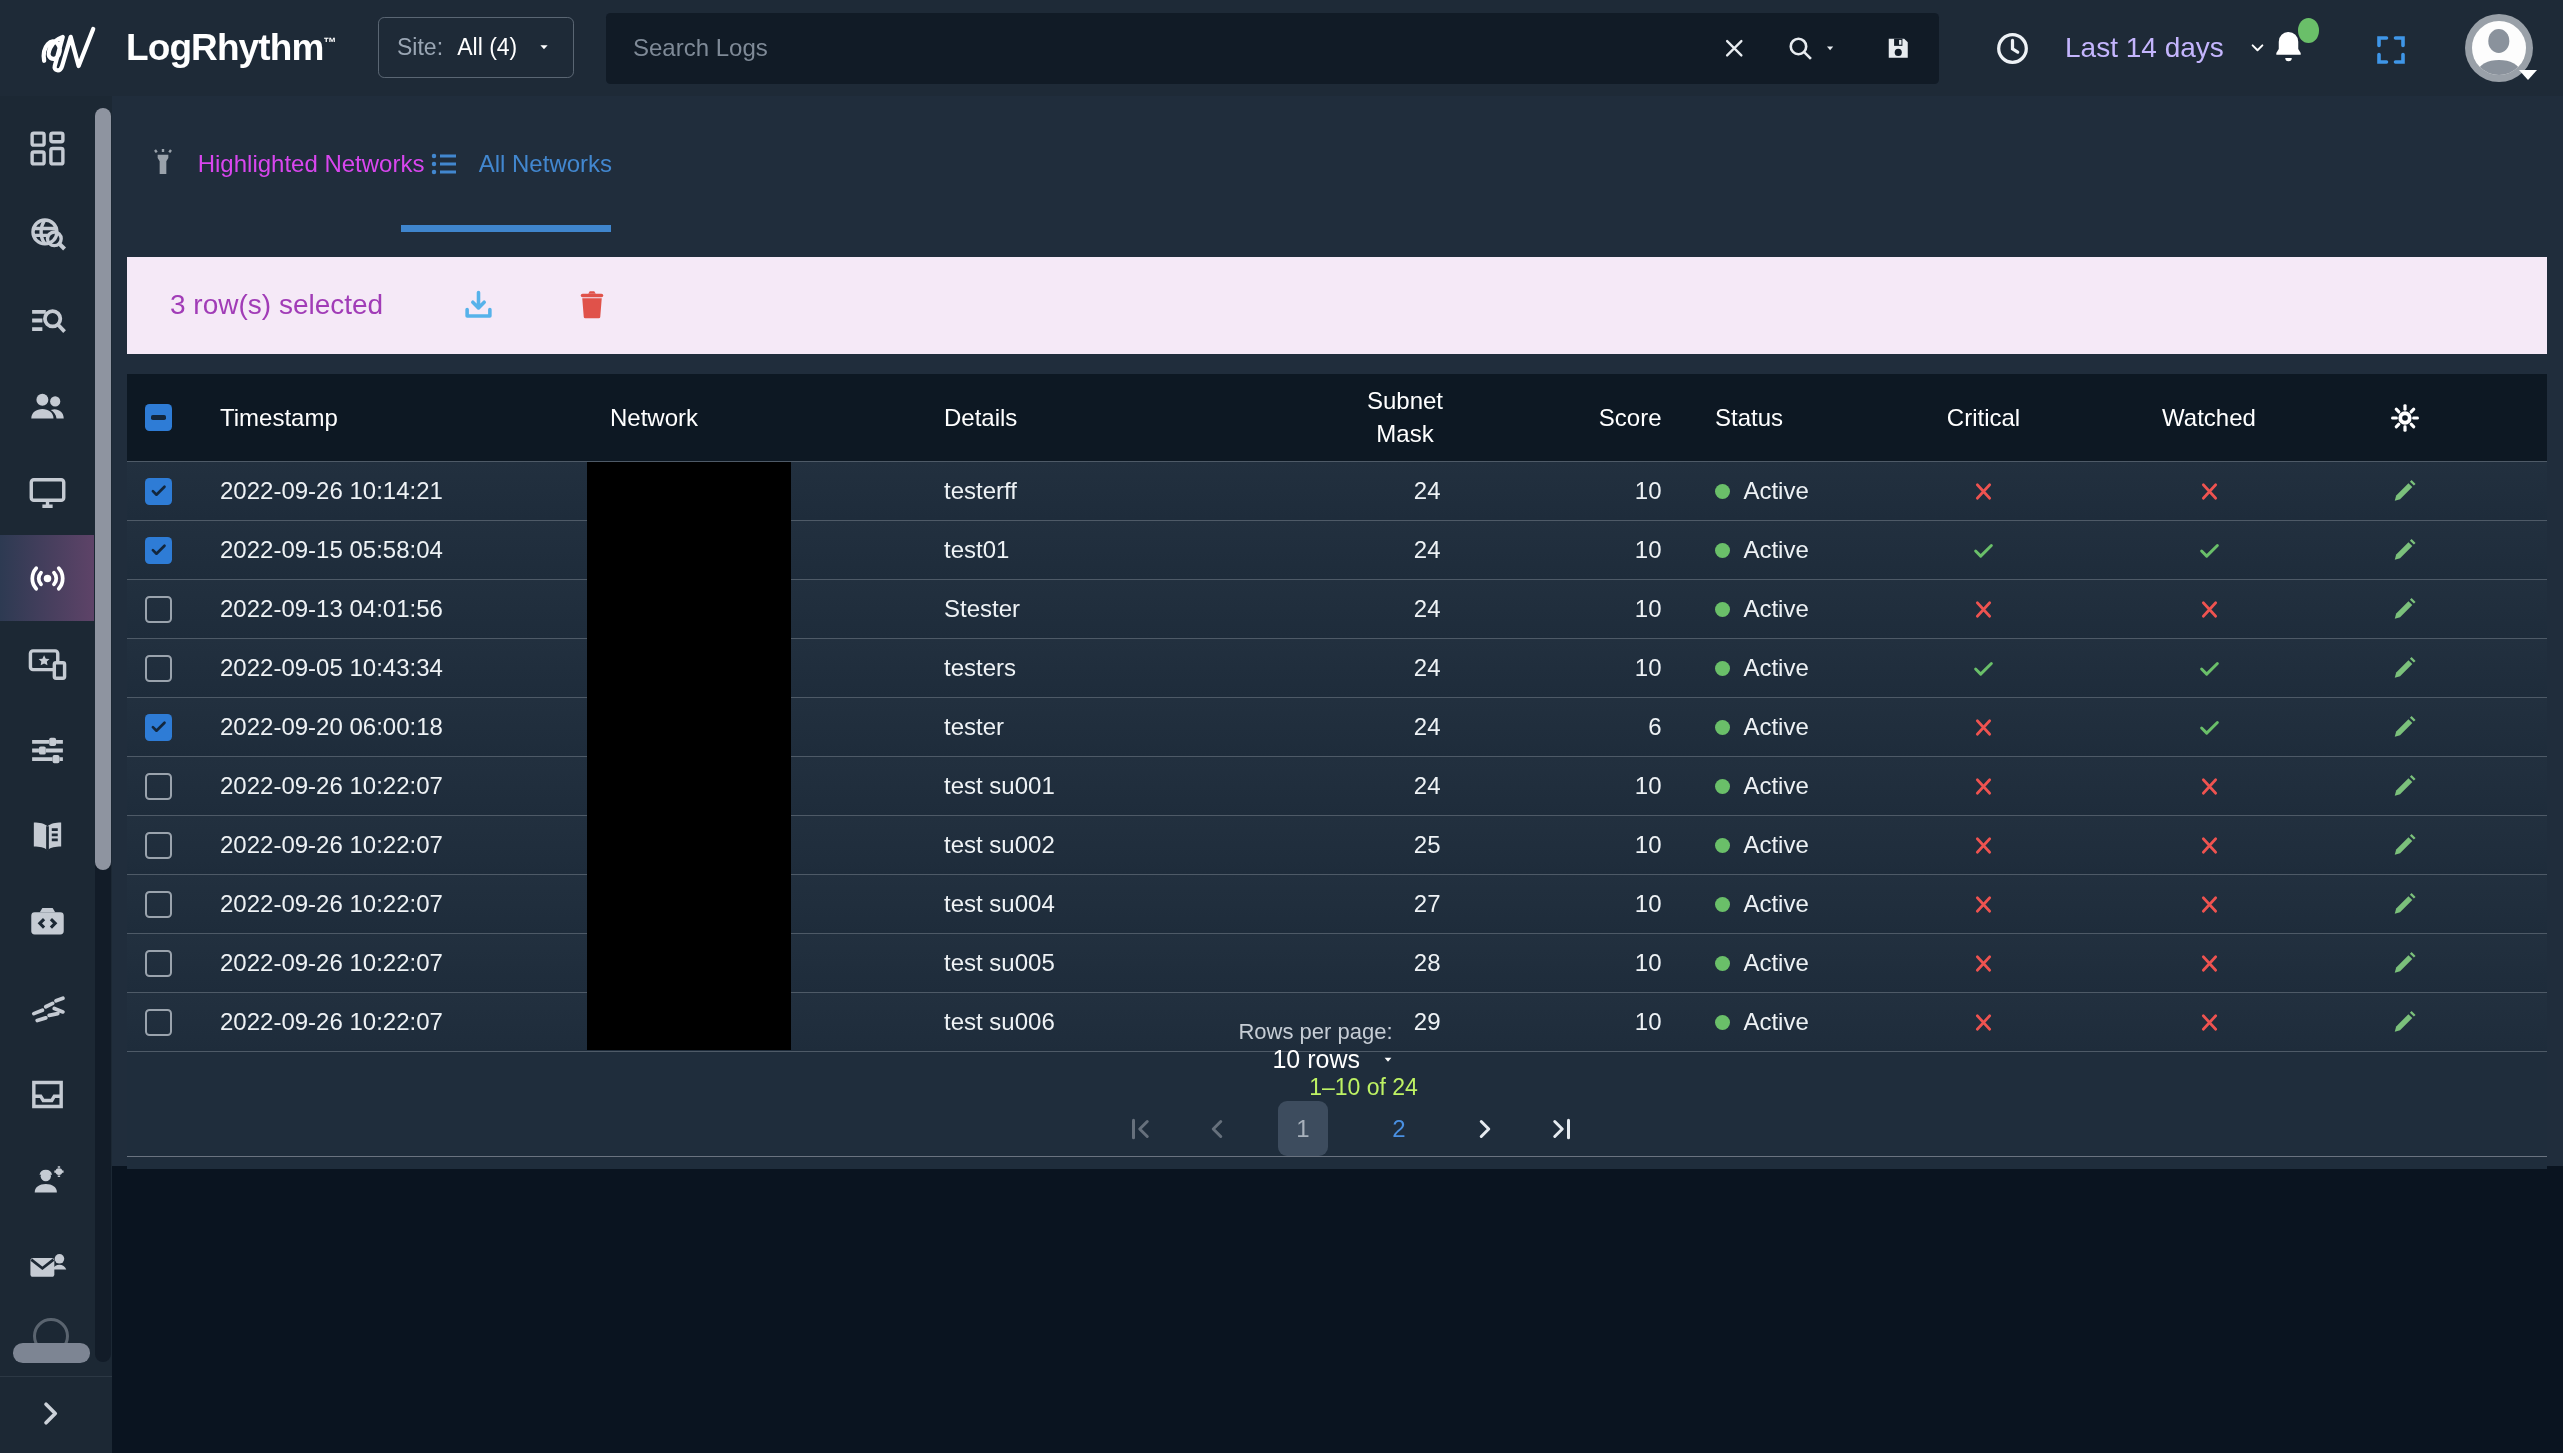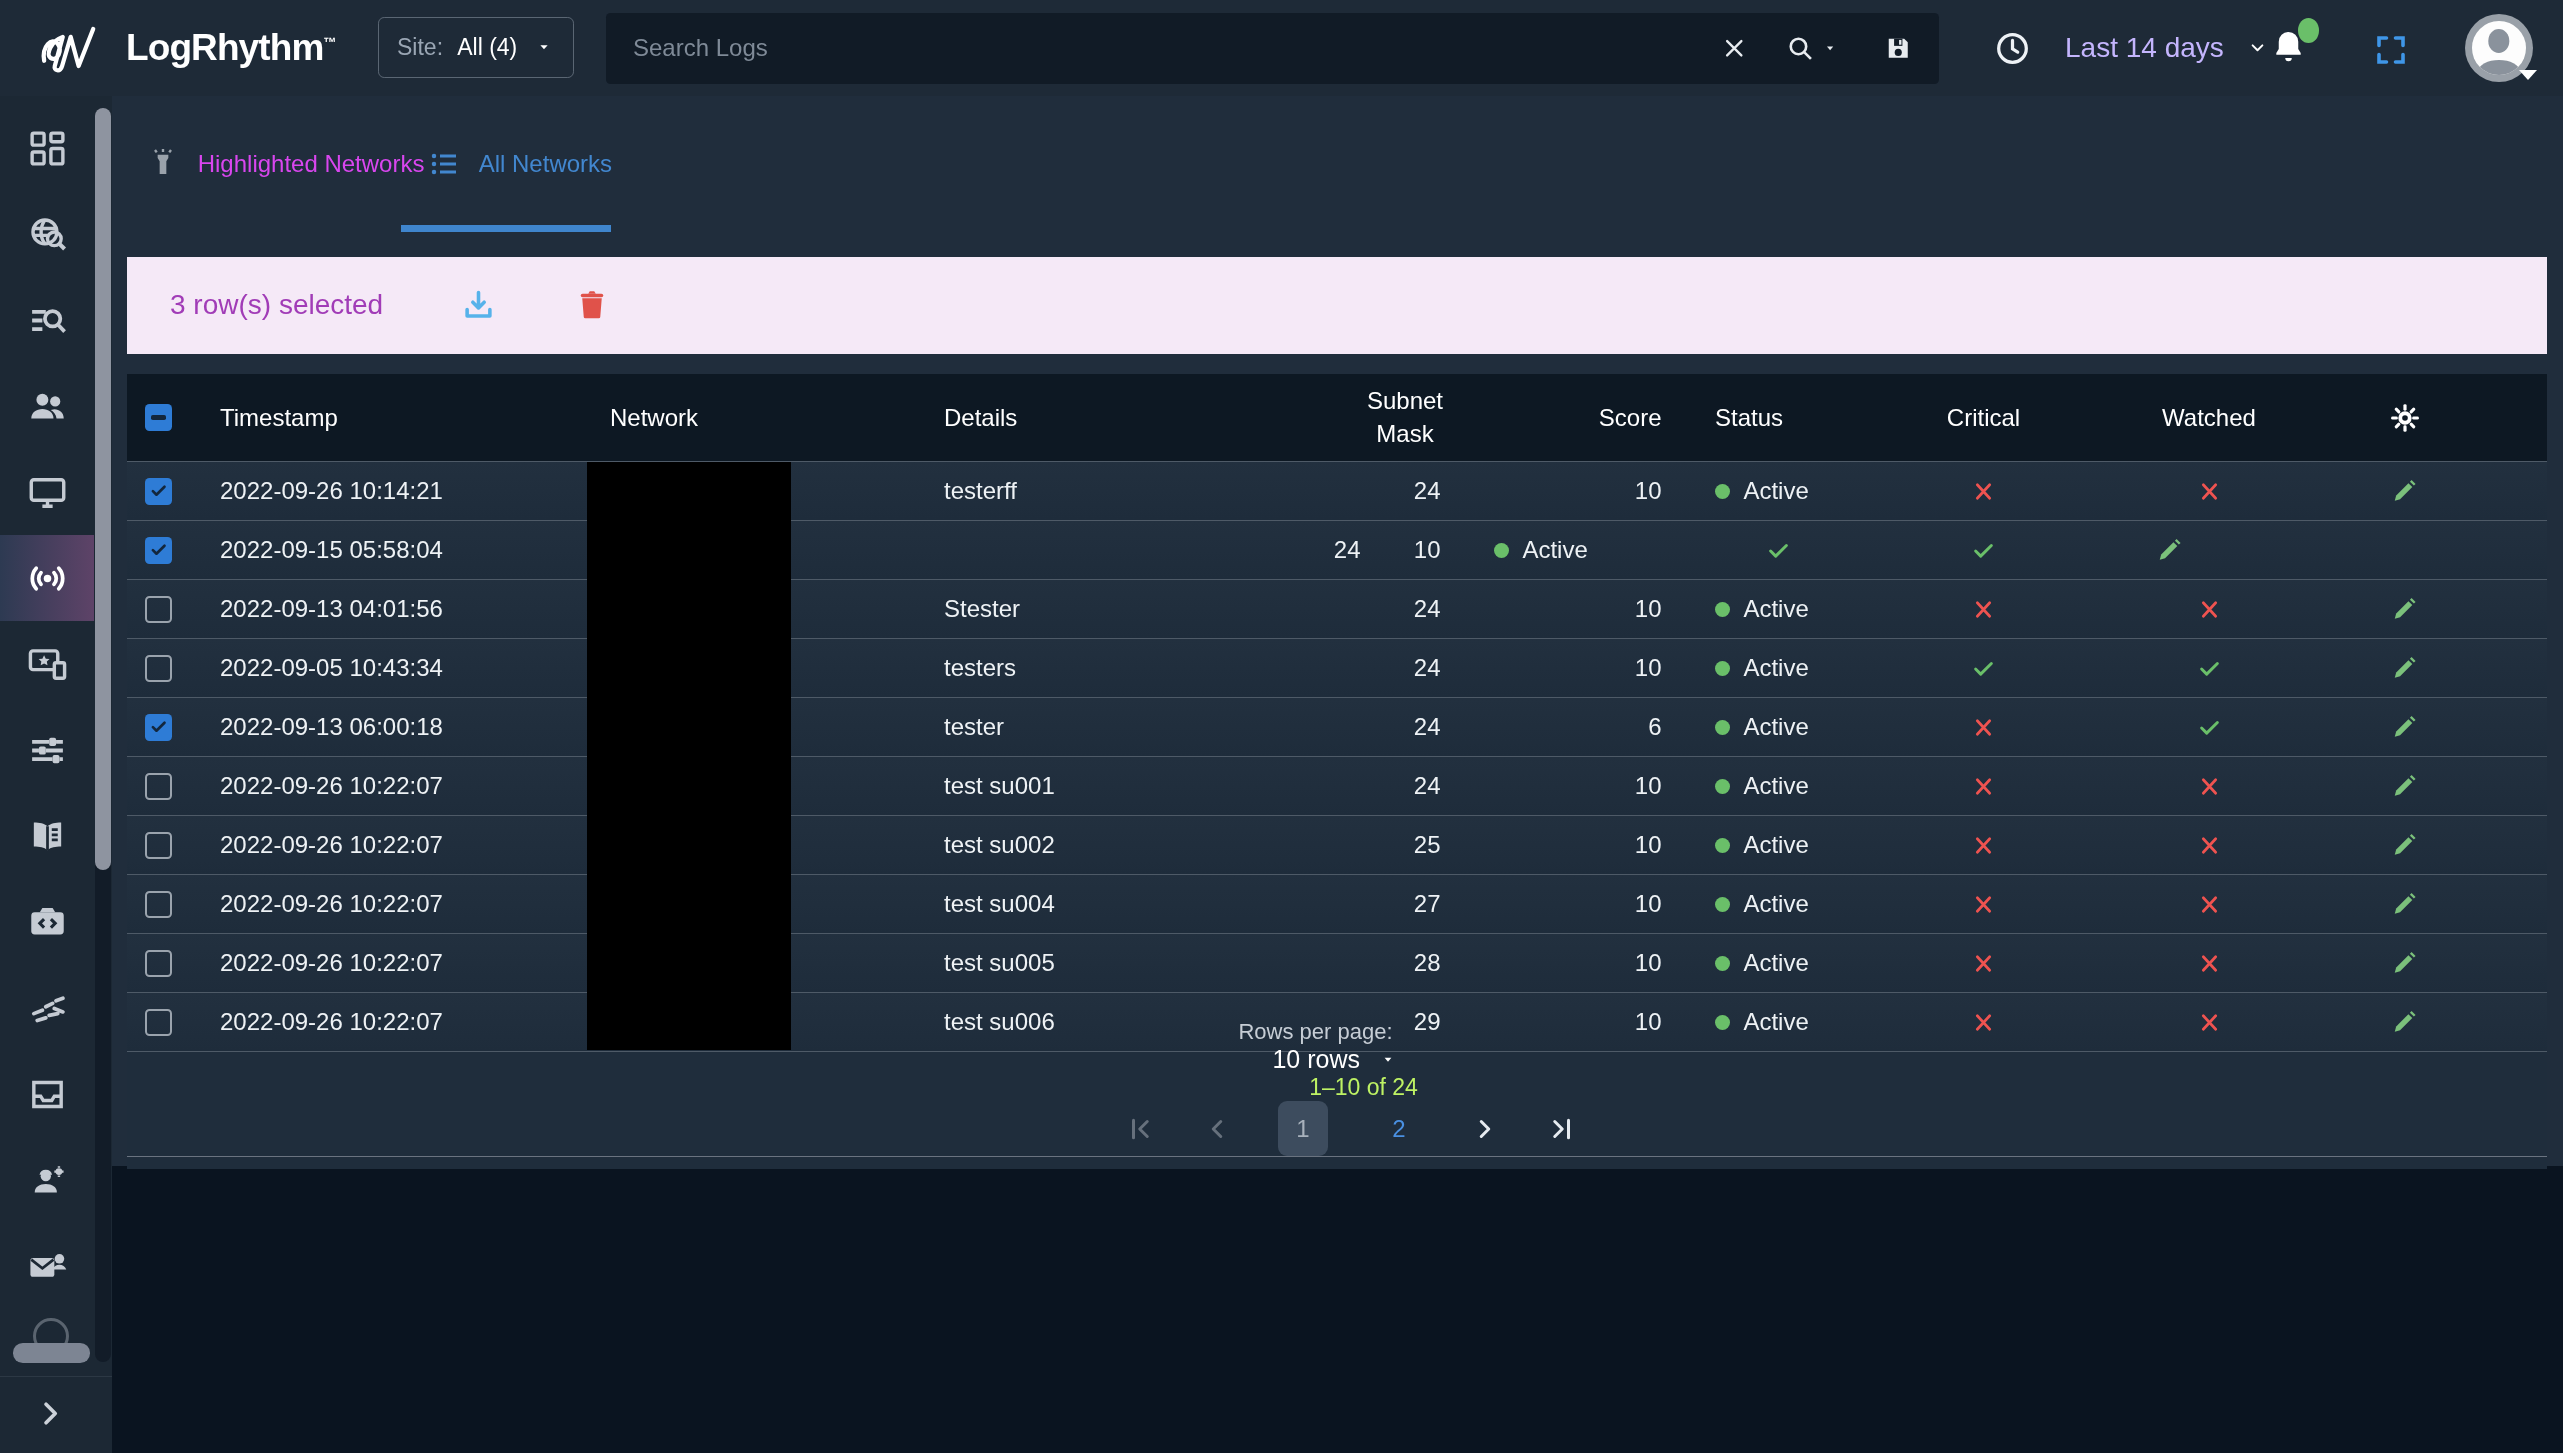--- a/index.html
+++ b/index.html
@@ -469,20 +469,21 @@
             <span class="cb on">
               <span class="i" style="width: 21.4px; height: 21.4px;">
                 <svg viewBox="0 0 24 24" fill="none" stroke="currentColor" stroke-width="3" stroke-linecap="round" stroke-linejoin="round">
                   <path d="M5.5 12.5l4 4L18.5 7.5"></path>
                 </svg>
               </span>
             </span>
           </div>
           <div class="cell c-ts">2022-09-15 05:58:04</div>
           <div class="cell c-net"></div>
+          <div class="cell c-det">test01</div>
           <div class="cell c-sub">24</div>
           <div class="cell c-sc">10</div>
           <div class="cell c-st">
             <span class="dot"></span>
             <span>Active</span>
           </div>
           <div class="cell c-cr">
             <span class="mk i mk-y">
               <svg viewBox="0 0 24 24" fill="none" stroke="currentColor" stroke-width="2.6" stroke-linecap="round" stroke-linejoin="round">
                 <path d="M5 12.5l4.5 4.5L19 7.5"></path>
@@ -580,21 +581,21 @@
         <div class="trow">
           <div class="cell c-cb">
             <span class="cb on">
               <span class="i" style="width: 21.4px; height: 21.4px;">
                 <svg viewBox="0 0 24 24" fill="none" stroke="currentColor" stroke-width="3" stroke-linecap="round" stroke-linejoin="round">
                   <path d="M5.5 12.5l4 4L18.5 7.5"></path>
                 </svg>
               </span>
             </span>
           </div>
-          <div class="cell c-ts">2022-09-13 06:00:18</div>
+          <div class="cell c-ts">2022-09-20 06:00:18</div>
           <div class="cell c-net"></div>
           <div class="cell c-det">tester</div>
           <div class="cell c-sub">24</div>
           <div class="cell c-sc">6</div>
           <div class="cell c-st">
             <span class="dot"></span>
             <span>Active</span>
           </div>
           <div class="cell c-cr">
             <span class="mk i mk-n">

